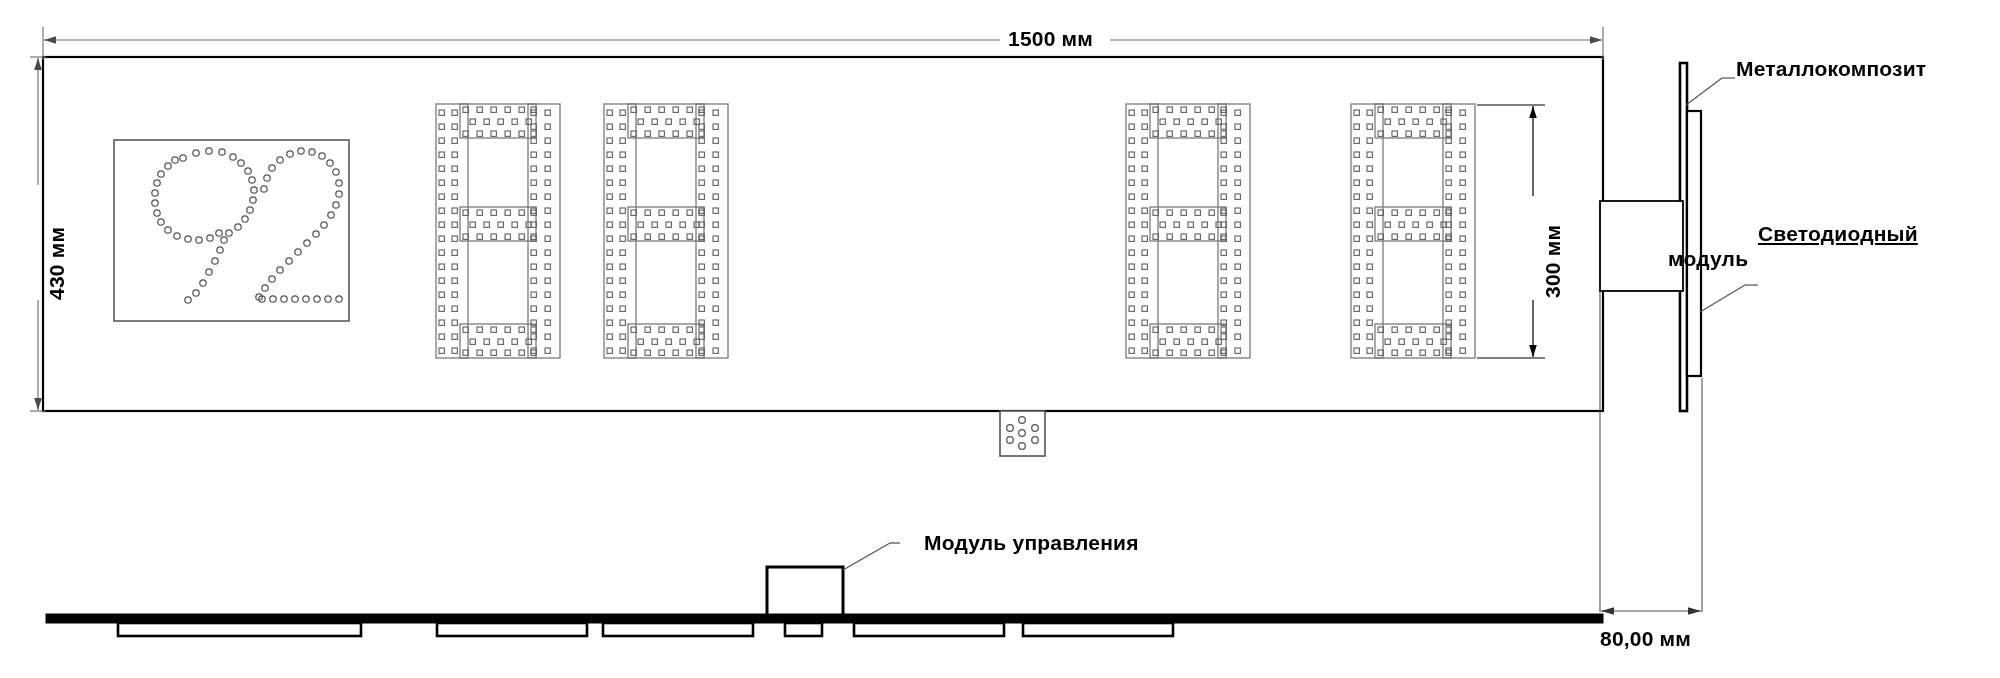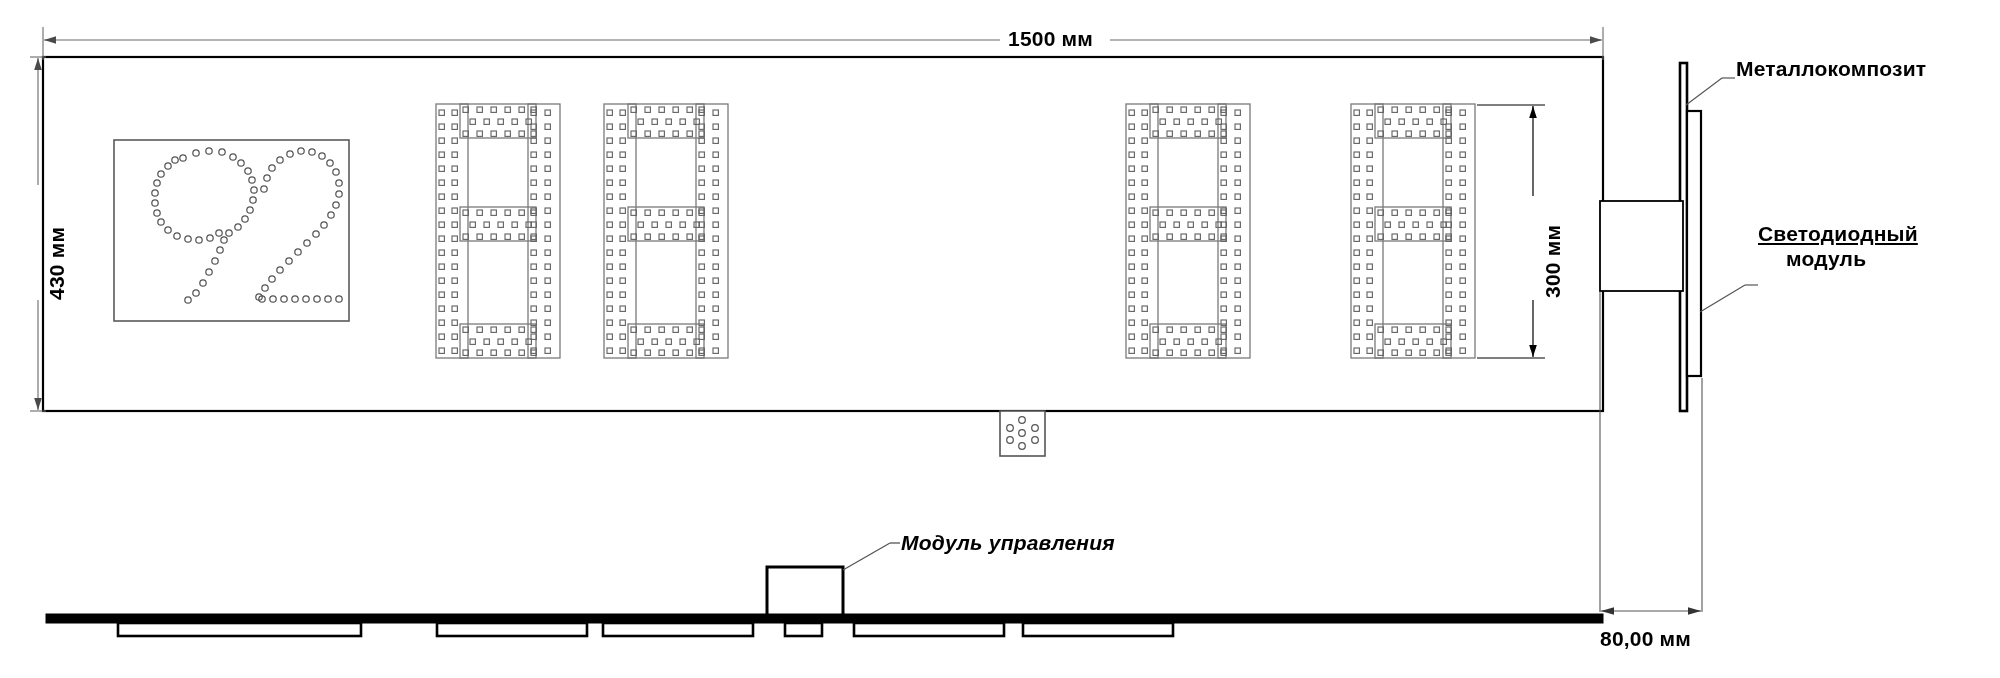--- a/index.html
+++ b/index.html
@@ -740,17 +740,17 @@
 
   <div class="lbl vert" style="left:45px;top:300px;">430 мм</div>
 
   <div class="lbl vert" style="left:1541px;top:298px;">300 мм</div>
 
   <div class="lbl" style="left:1600px;top:627px;">80,00 мм</div>
 
   <div class="lbl" style="left:1736px;top:57px;">Металлокомпозит</div>
 
   <div class="lbl" style="left:1758px;top:222px;text-decoration:underline;">Светодиодный</div>
-  <div class="lbl" style="left:1786px;top:247px;">модуль</div>
-
-  <div class="lbl" style="left:901px;top:531px;font-style:italic;">Модуль управления</div>
+  <div class="lbl" style="left:1668px;top:247px;">модуль</div>
+
+  <div class="lbl" style="left:924px;top:531px;">Модуль управления</div>
 
 </div>
 
 </body></html>

